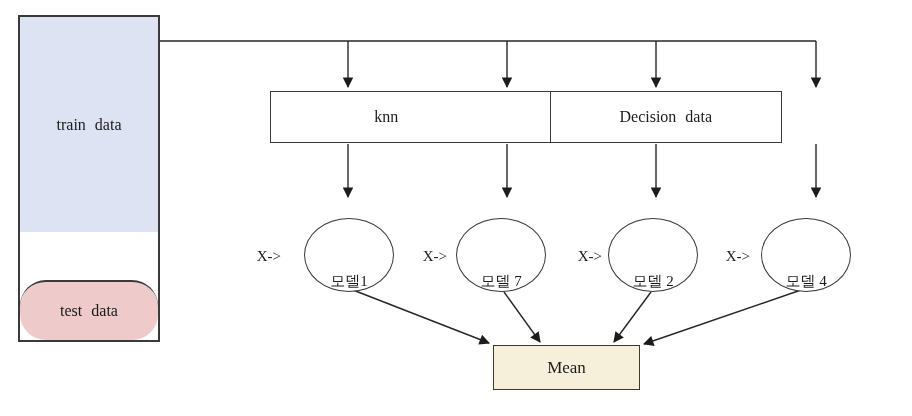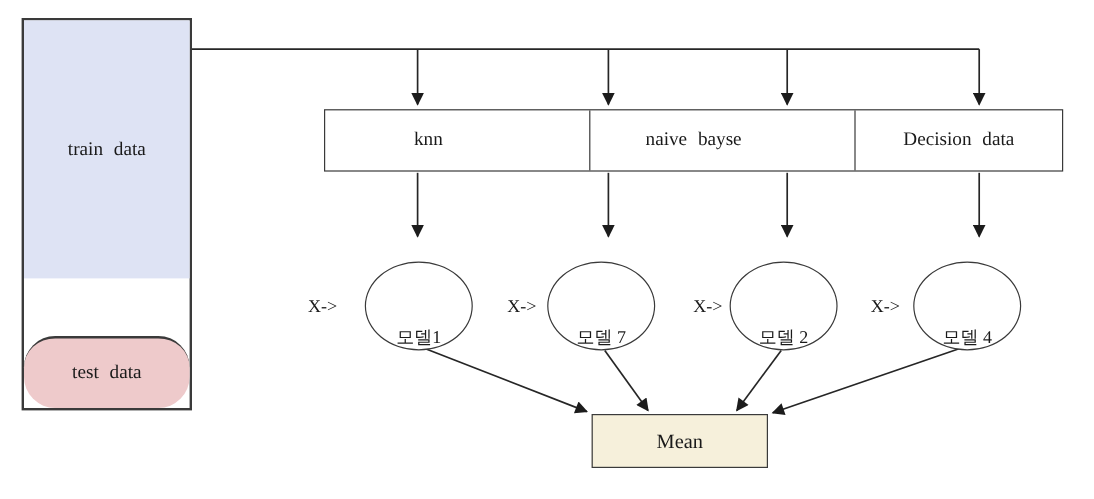--- a/index.html
+++ b/index.html
@@ -10,21 +10,21 @@
   body{font-family:"Liberation Serif","DejaVu Serif",serif;color:var(--text);}
   .canvas{position:relative;width:912px;height:416px;background:#fff;overflow:hidden;}
   .wires{position:absolute;left:0;top:0;z-index:1;}
   .shape{position:absolute;z-index:2;box-sizing:border-box;gap:48px;}
   .stack{left:18px;top:15px;width:142px;height:327px;border:2px solid var(--border);
          display:flex;flex-direction:column;}
   .stack .seg{display:flex;align-items:center;justify-content:center;
               font-size:16px;word-spacing:5px;}
   .seg-train{height:215px;background:var(--train);}
   .seg-test{flex:1;background:var(--test);border-top:2px solid var(--border);border-radius:26px;}
-  .clf-row{left:270px;top:91px;width:616px;height:52px;display:flex;
+  .clf-row{left:270px;top:91px;width:512px;height:52px;display:flex;
            border:1.5px solid var(--border);background:var(--box);}
   .clf-cell{flex:1;display:flex;align-items:center;justify-content:center;
             font-size:16px;word-spacing:5px;}
   .clf-cell + .clf-cell{border-left:1.5px solid var(--border);}
   .model-circle{width:90px;height:74px;border:1.4px solid var(--border);
                 border-radius:50%;background:#fff;display:flex;align-items:flex-end;
                 justify-content:center;font-size:15px;}
   .x-label{width:60px;height:18px;line-height:18px;text-align:right;
            font-size:15px;font-family:"Liberation Serif","DejaVu Serif",serif;}
   .mean-box{left:493px;top:345px;width:147px;height:45px;background:var(--mean);
@@ -68,23 +68,20 @@
     <div class="seg seg-test">
       <span>test data</span>
     </div>
   </div>
 
   <div class="shape clf-row">
     <div class="clf-cell">
       <span>knn</span>
     </div>
     <div class="clf-cell">
-      <span>naive bayse</span>
-    </div>
-    <div class="clf-cell">
       <span>Decision data</span>
     </div>
   </div>
 
   <div class="shape x-label" style="left:221px;top:247px">X-&gt;</div>
   <div class="shape model-circle" style="left:304px;top:218px">
     <span>모델1</span>
   </div>
 
   <div class="shape x-label" style="left:387px;top:247px">X-&gt;</div>

